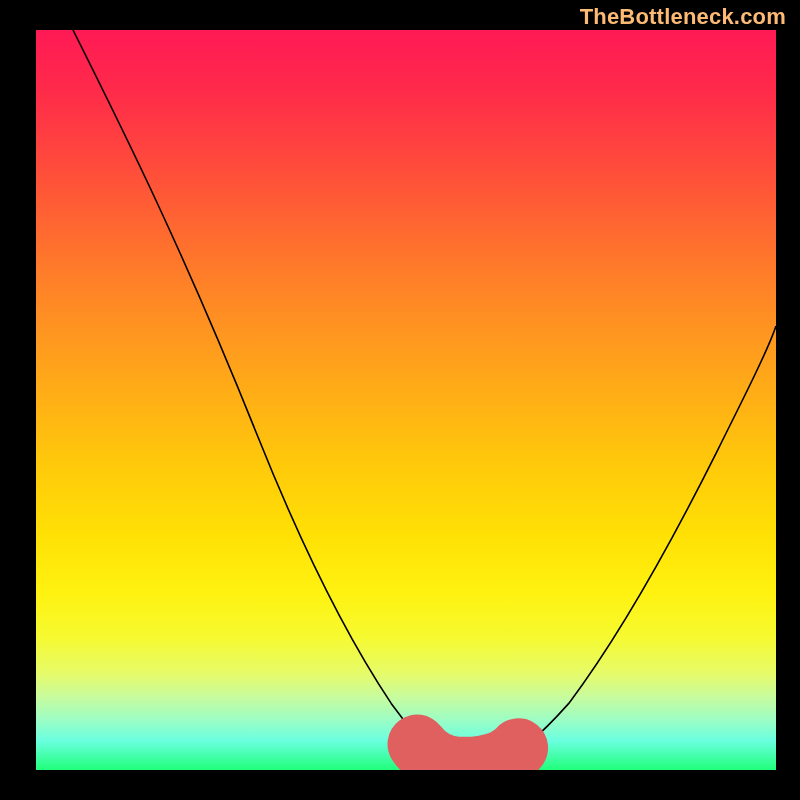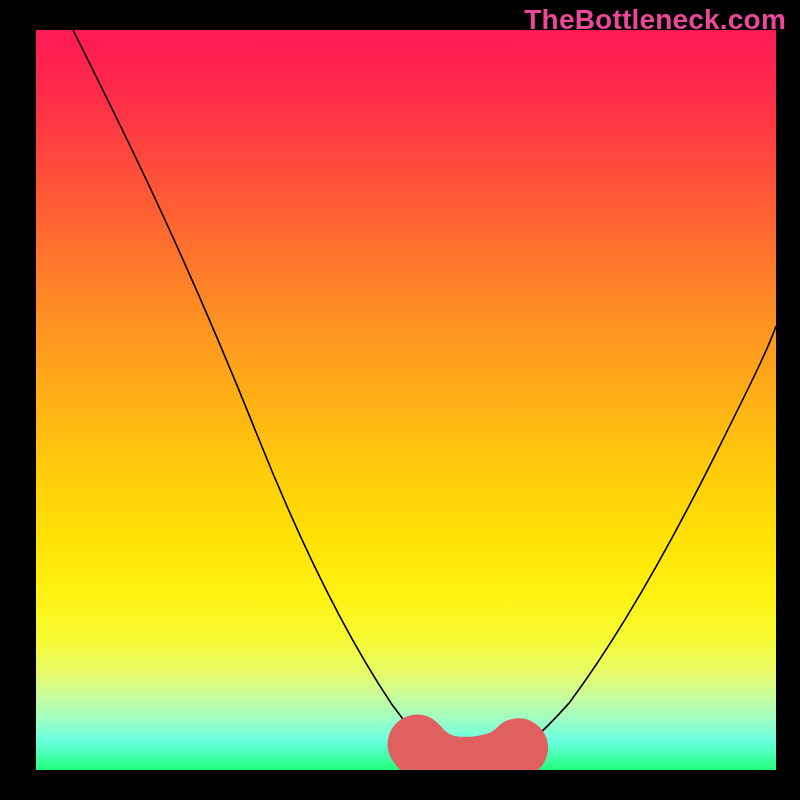--- a/index.html
+++ b/index.html
@@ -14,22 +14,22 @@
   .frame {
     position: relative;
     width: 800px;
     height: 800px;
     background: #000;
   }
   .watermark {
     position: absolute;
     top: 4px;
     right: 14px;
-    color: #ec4899;
-    font-size: 28px;
+    color: #fdba74;
+    font-size: 22px;
     font-weight: 600;
     letter-spacing: 0.2px;
     user-select: none;
   }
   .plot {
     position: absolute;
     left: 36px;
     top: 30px;
     width: 740px;
     height: 740px;

